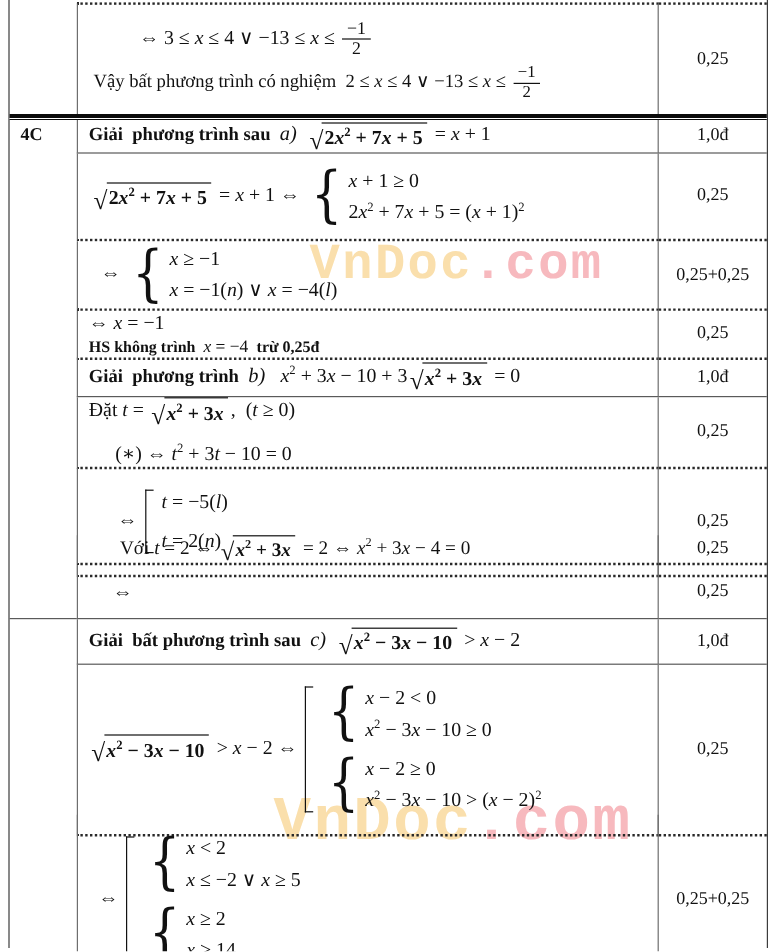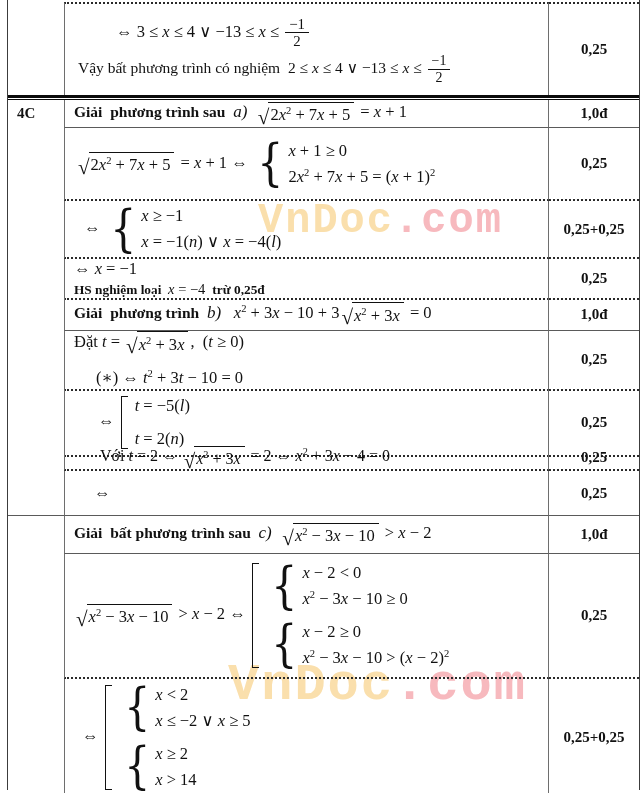--- a/index.html
+++ b/index.html
@@ -13,21 +13,21 @@
   
   .tbl{position:absolute;left:7px;top:0;width:631px;height:788px;z-index:1;
        border-left:1.5px solid #3c3c3c;border-right:1.5px solid #3c3c3c;
        display:flex;flex-direction:column;padding-top:2px;box-sizing:content-box;}
   .row{display:grid;grid-template-columns:56px 485px 90px;flex:0 0 auto;}
   .cell{box-sizing:border-box;min-width:0;}
   .cell.content{border-left:1px solid #6e6e6e;border-right:1px solid #6e6e6e;
                 display:flex;flex-direction:column;justify-content:center;align-items:flex-start;
                 padding-left:9px;padding-right:4px;}
   .cell.pts{display:flex;align-items:center;justify-content:center;
-            font-weight:bold;font-size:15px;text-align:center;}
+            font-weight:normal;font-size:15px;text-align:center;}
   .cell.id{font-weight:bold;font-size:15px;padding:5px 0 0 9px;}
   
   .bb-dot  > .content,.bb-dot  > .pts{border-bottom:2px dotted #2a2a2a;}
   .bb-sol  > .content,.bb-sol  > .pts{border-bottom:1px solid #5a5a5a;}
   .bb-all  > .cell{border-bottom:1px solid #5a5a5a;}
   .bb-dotall > .cell{border-bottom:2px dotted #2a2a2a;}
   .tp-dot > .content,.tp-dot > .pts{border-top:2px dotted #2a2a2a;}
   
   .thicksep{height:5px;flex:0 0 auto;
     background:linear-gradient(to bottom,#0a0a0a 0 3px,#ffffff 3px 4px,#0a0a0a 4px 5px);}
@@ -41,25 +41,25 @@
   .m-v{white-space:pre-wrap;font-style:italic;}
   .m-b{white-space:pre-wrap;font-weight:bold;font-size:0.92em;}
   .m-sup{font-size:0.64em;line-height:0;}
   .m-frac{display:inline-flex;flex-direction:column;align-items:center;vertical-align:middle;
           font-size:0.9em;line-height:1.12;margin:0 2px;}
   .m-frac-num{border-bottom:1.4px solid #111;padding:0 4px;}
   .m-frac-den{padding:0 4px;}
   .m-sqrt{display:inline-flex;align-items:stretch;vertical-align:middle;margin:0 2px;}
   .m-sqrt-sign{display:inline-flex;align-items:flex-end;font-size:1.28em;line-height:0.8;
                margin-right:-1px;font-style:normal;}
-  .m-sqrt-body{border-top:1.5px solid #111;padding:1.5px 4px 0 2px;}
+  .m-sqrt-body{border-top:1.5px solid #111;padding:1.5px 4px 0 2px;font-weight:bold;}
   .m-cases{display:inline-flex;align-items:center;vertical-align:middle;margin:0 2px;}
   .m-brace{display:inline-block;line-height:0.8;font-weight:400;transform:scaleX(0.8);
            margin-right:2px;font-family:"DejaVu Serif",serif;}
-  .m-bracket{display:inline-flex;align-items:center;vertical-align:middle;margin:4px 2px;}
+  .m-bracket{display:inline-flex;align-items:center;vertical-align:middle;margin:16px 2px;}
   .m-bar{align-self:stretch;width:6px;border-left:1.8px solid #111;border-top:1.8px solid #111;
          border-bottom:1.8px solid #111;margin:2px 7px 2px 0;}
   .m-col{display:inline-flex;flex-direction:column;row-gap:2px;}
   .m-bracket > .m-col{row-gap:9px;}
   .m-mrow{white-space:pre-wrap;line-height:1.45;}
   
   .qhead .qlabel{font-weight:bold;font-size:15.5px;}
   .qhead .qit{font-style:italic;font-size:17px;}
   
   .r0 .f-line1{margin:2px 0 3px 42px;}
@@ -116,21 +116,21 @@
       <div class="cell content">
         <div class="formula"><span class="m-n">⇔ </span><span class="m-cases"><span class="m-brace" style="font-size: 3.1em;">{</span><span class="m-col"><span class="m-mrow"><span class="m-v">x</span><span class="m-n"> ≥ −1</span></span><span class="m-mrow"><span class="m-v">x</span><span class="m-n"> = −1(</span><span class="m-v">n</span><span class="m-n">) ∨ </span><span class="m-v">x</span><span class="m-n"> = −4(</span><span class="m-v">l</span><span class="m-n">)</span></span></span></span></div>
       </div>
       <div class="cell pts">0,25+0,25</div>
     </div>
 
     <div class="row h39 r4 bb-dot">
       <div class="cell id"></div>
       <div class="cell content">
         <div class="formula"><span class="m-n">⇔ </span><span class="m-v">x</span><span class="m-n"> = −1</span></div>
-        <div class="formula f-line2"><span class="m-b">HS nghiệm loại  </span><span class="m-v">x</span><span class="m-n"> = −4 </span><span class="m-b"> trừ 0,25đ</span></div>
+        <div class="formula f-line2"><span class="m-b">HS không trình  </span><span class="m-v">x</span><span class="m-n"> = −4 </span><span class="m-b"> trừ 0,25đ</span></div>
       </div>
       <div class="cell pts">0,25</div>
     </div>
 
     <div class="row h33 r5 bb-sol">
       <div class="cell id"></div>
       <div class="cell content">
         <div class="formula qhead"><span class="qlabel">Giải  phương trình  </span><span class="qit">b)   </span><span class="qmath"><span class="m-v">x</span><sup class="m-sup">2</sup><span class="m-n"> + 3</span><span class="m-v">x</span><span class="m-n"> − 10 + 3</span><span class="m-sqrt"><span class="m-sqrt-sign">√</span><span class="m-sqrt-body"><span class="m-v">x</span><sup class="m-sup">2</sup><span class="m-n"> + 3</span><span class="m-v">x</span></span></span><span class="m-n"> = 0</span></span></div>
       </div>
       <div class="cell pts">1,0đ</div>

